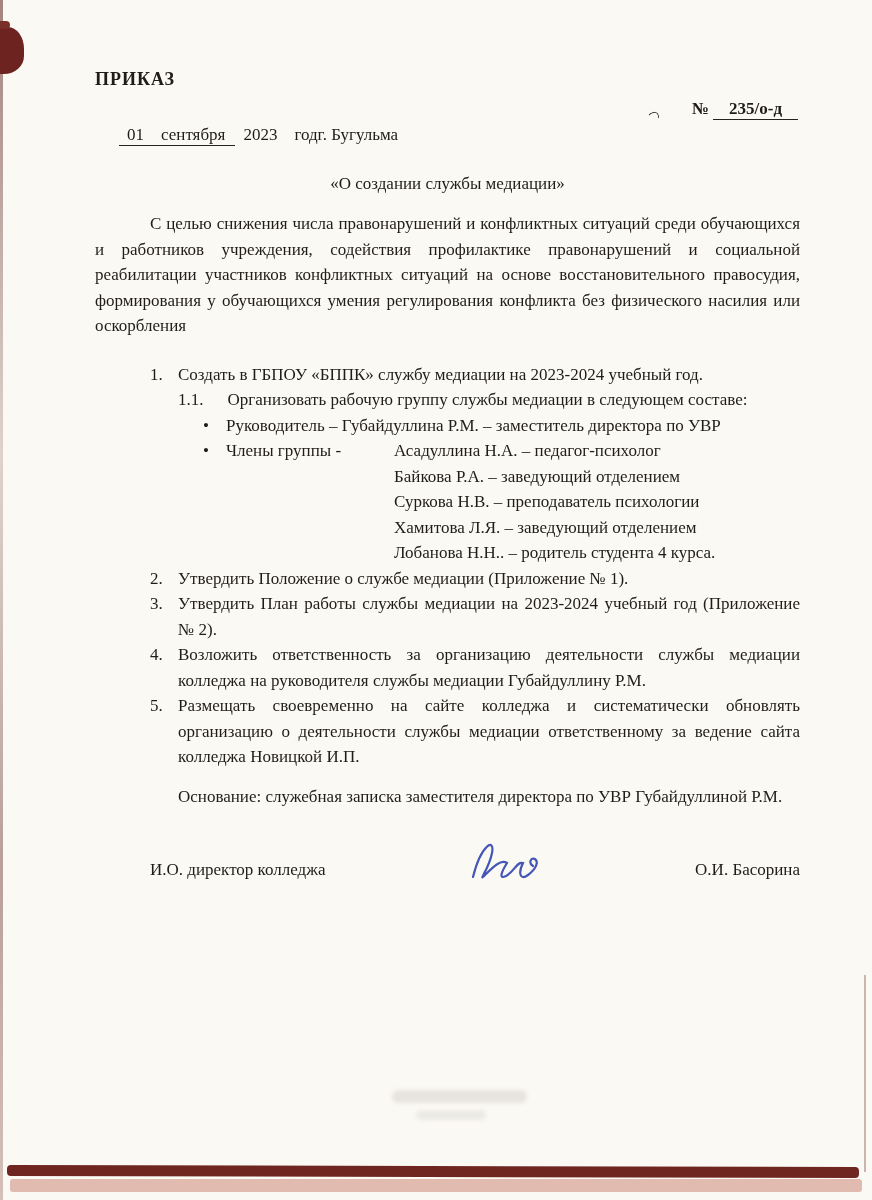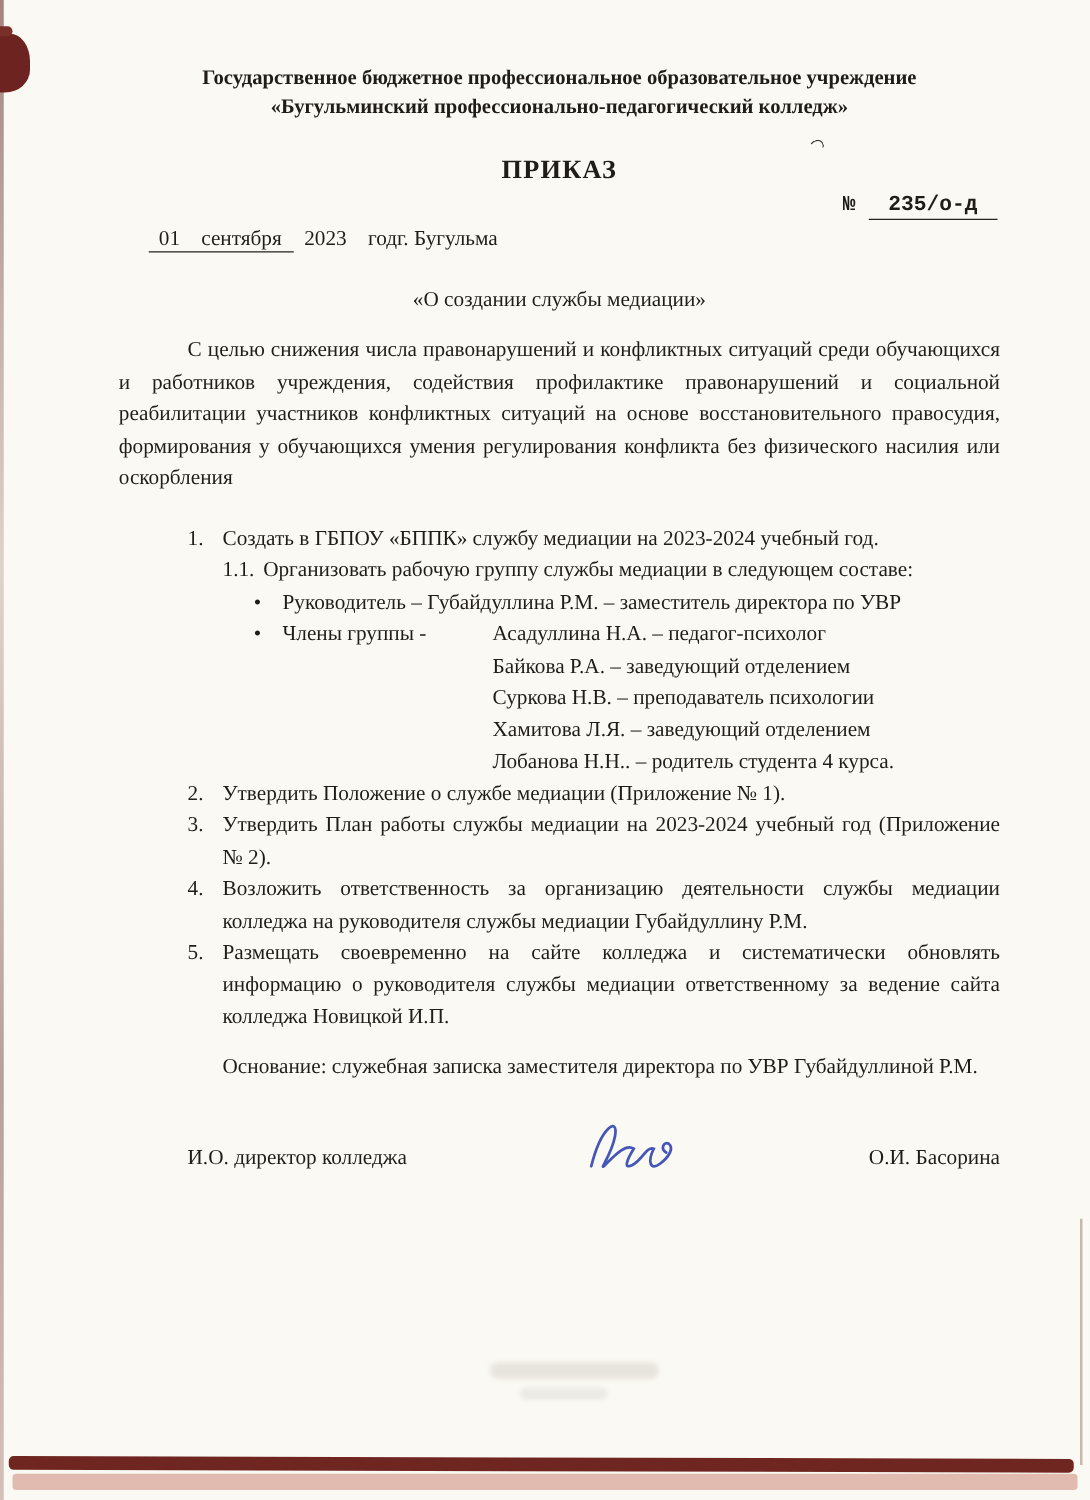--- a/index.html
+++ b/index.html
@@ -13,35 +13,35 @@
     overflow: hidden;
   }
   .content {
     position: absolute;
     left: 95px; top: 40px;
     width: 705px;
     font-size: 17px;
     line-height: 25.5px;
   }
   .org { text-align: center; font-weight: bold; font-size: 16.5px; line-height: 23px; padding-top: 10px; }
-  .doc-title { text-align: center; font-weight: bold; font-size: 21px; letter-spacing: 1px; margin-top: 27px; }
-  .no-row { text-align: right; font-weight: bold; margin-top: 3px; padding-right: 2px; font-family: Liberation Mono, monospace; }
+  .doc-title { font-weight: bold; font-size: 18px; letter-spacing: 1px; margin-top: 27px; }
+  .no-row { text-align: right; font-weight: bold; margin-top: 3px; padding-right: 2px; }
   .no-value { border-bottom: 1.6px solid #26231e; padding: 0 16px 1px 16px; white-space: pre; }
   .date-city { display: flex; margin-top: 1px; }
   .date-line { padding-left: 24px; }
   .date-u { border-bottom: 1.6px solid #26231e; padding: 0 10px 1px 8px; white-space: pre; }
   .date-rest { white-space: pre; padding-left: 8px; }
   .subject { text-align: center; margin-top: 23px; }
   .preamble { margin-top: 15px; text-align: justify; text-indent: 55px; }
   .decree { text-align: center; margin-top: 0px; }
   .olist { margin-top: 23px; padding-left: 55px; }
   .li { display: flex; }
   .li-num { flex: none; width: 28px; }
   .li-body { flex: 1; text-align: justify; }
-  .inline-num { margin-right: 7px; font-family: Liberation Serif, serif; }
+  .inline-num { margin-right: 24px; font-family: Liberation Serif, serif; }
   .bullet { display: flex; margin-left: 25px; }
   .bullet-dot { flex: none; width: 23px; }
   .bullet-body { flex: 1; text-align: justify; }
   .members-flex { display: flex; gap: 11px; }
   .members-label { flex: none; width: 157px; white-space: nowrap; }
   .members-col { flex: 1; }
   .basis { margin-left: 83px; margin-top: 14px; text-align: justify; }
   .sign-row { display: flex; align-items: center; margin-top: 32px; padding-left: 55px; }
   .sign-role { flex: none; }
   .sign-sig { flex: 1; text-align: center; position: relative; top: -8px; }
@@ -91,24 +91,20 @@
   <div class="blob-topleft"></div>
   <div class="strip-bottom-dark"></div>
   <div class="strip-bottom-light"></div>
   <div class="edge-right"></div>
   <div class="ink-speck"></div>
   <div class="smudge1"></div>
   <div class="smudge2"></div>
 
   <div class="content">
 
-    <div class="org">
-      <div>Государственное бюджетное профессиональное образовательное учреждение</div>
-      <div>«Бугульминский профессионально-педагогический колледж»</div>
-    </div>
 
     <div class="doc-title">ПРИКАЗ</div>
 
     <div class="no-row">
       <span>№</span>
       <span class="no-value">235/о-д</span>
     </div>
 
     <div class="date-city">
       <div class="date-line">
@@ -163,21 +159,21 @@
         <div class="li-body">Утвердить План работы службы медиации на 2023-2024 учебный год (Приложение № 2).</div>
       </div>
 
       <div class="li">
         <span class="li-num">4.</span>
         <div class="li-body">Возложить ответственность за организацию деятельности службы медиации колледжа на руководителя службы медиации Губайдуллину Р.М.</div>
       </div>
 
       <div class="li">
         <span class="li-num">5.</span>
-        <div class="li-body">Размещать своевременно на сайте колледжа и систематически обновлять информацию о руководителя службы медиации ответственному за ведение сайта колледжа Новицкой И.П.</div>
+        <div class="li-body">Размещать своевременно на сайте колледжа и систематически обновлять организацию о деятельности службы медиации ответственному за ведение сайта колледжа Новицкой И.П.</div>
       </div>
 
     </div>
 
     <div class="basis">Основание: служебная записка заместителя директора по УВР Губайдуллиной Р.М.</div>
 
     <div class="sign-row">
       <div class="sign-role">И.О. директор колледжа</div>
       <div class="sign-sig">
         <svg class="sig-path" width="90" height="58" viewBox="0 0 90 58">

